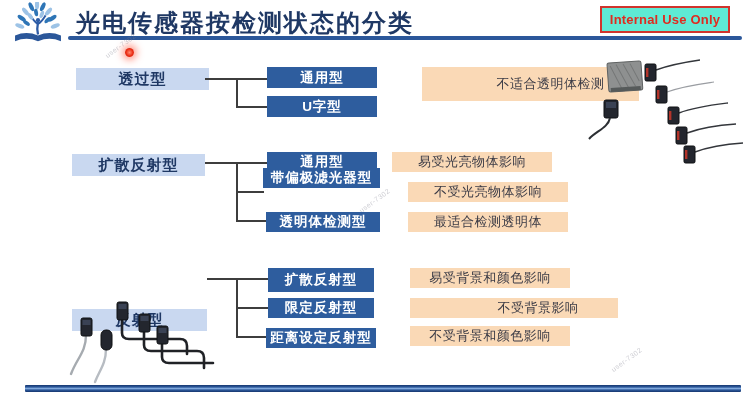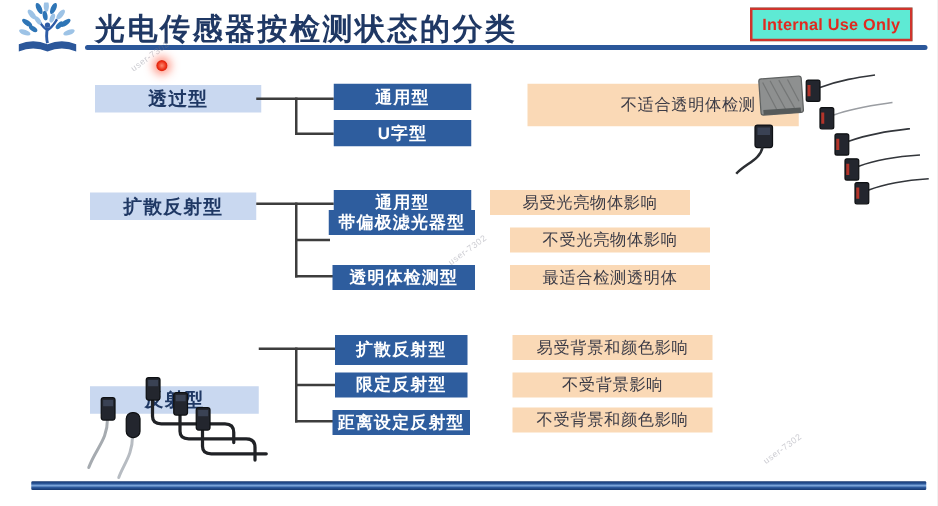--- a/index.html
+++ b/index.html
@@ -103,21 +103,21 @@
   <div class="abs box box-left" style="left:72px;top:269px;width:135px;height:22px;margin-top:40px;">反射型</div>
   <div class="abs hline" style="left:207px;top:278px;width:61px;"></div>
   <div class="abs vline" style="left:236px;top:278px;height:60px;"></div>
   <div class="abs hline" style="left:236px;top:307px;width:32px;"></div>
   <div class="abs hline" style="left:236px;top:336px;width:31px;"></div>
 
   <div class="abs box box-type" style="left:268px;top:268px;width:106px;height:24px;">扩散反射型</div>
   <div class="abs box box-type" style="left:268px;top:298px;width:106px;height:20px;">限定反射型</div>
   <div class="abs box box-type" style="left:266px;top:328px;width:110px;height:20px;">距离设定反射型</div>
   <div class="abs box box-note" style="left:410px;top:268px;width:160px;height:20px;">易受背景和颜色影响</div>
-  <div class="abs box box-note" style="left:410px;top:298px;width:160px;height:20px;">不受背景影响</div>
+  <div class="abs box box-note" style="left:410px;top:298px;width:160px;height:20px;padding-left:48px;">不受背景影响</div>
   <div class="abs box box-note" style="left:410px;top:326px;width:160px;height:20px;">不受背景和颜色影响</div>
 
   <svg class="abs" style="left:588px;top:56px;" width="162" height="112" viewBox="0 0 162 112">
 
     <g transform="rotate(-4 37 22)">
       <rect x="20" y="6" width="34" height="29" rx="2" fill="#8E9090" stroke="#5F6262" stroke-width="1"></rect>
       <path d="M23,9 L33,32 M29,8 L40,32 M36,8 L47,31 M43,8 L51,26" stroke="#6B6D6D" stroke-width="1" opacity="0.7"></path>
       <rect x="22" y="31" width="30" height="4" fill="#565A5A"></rect>
     </g>
 

